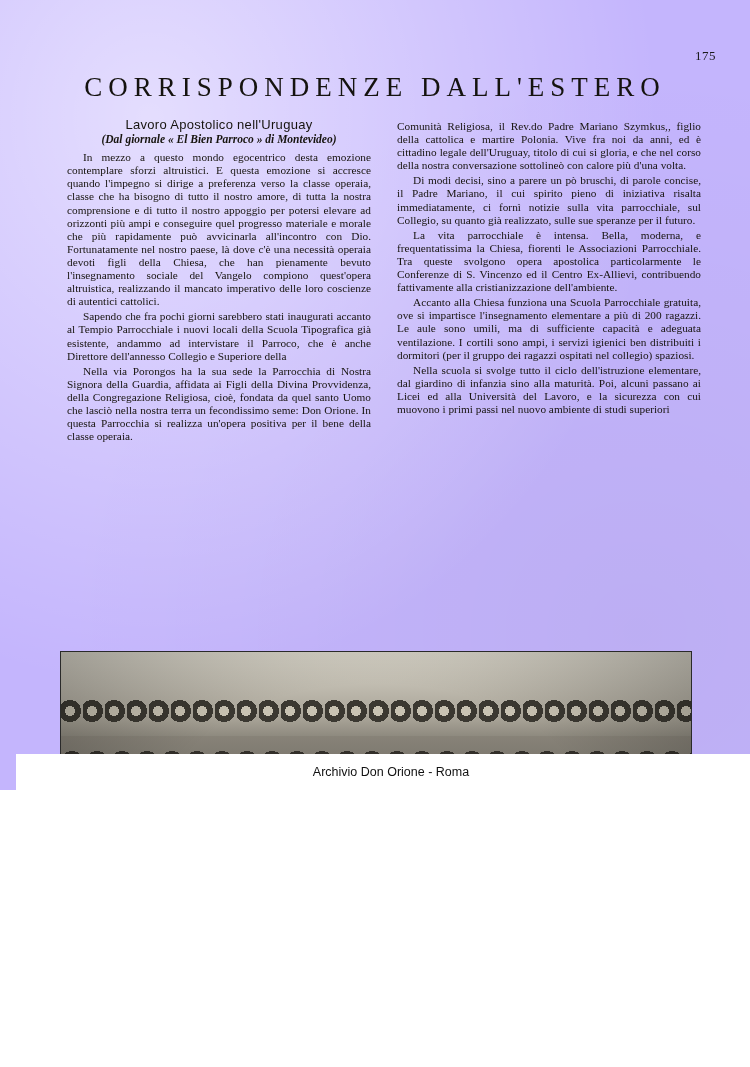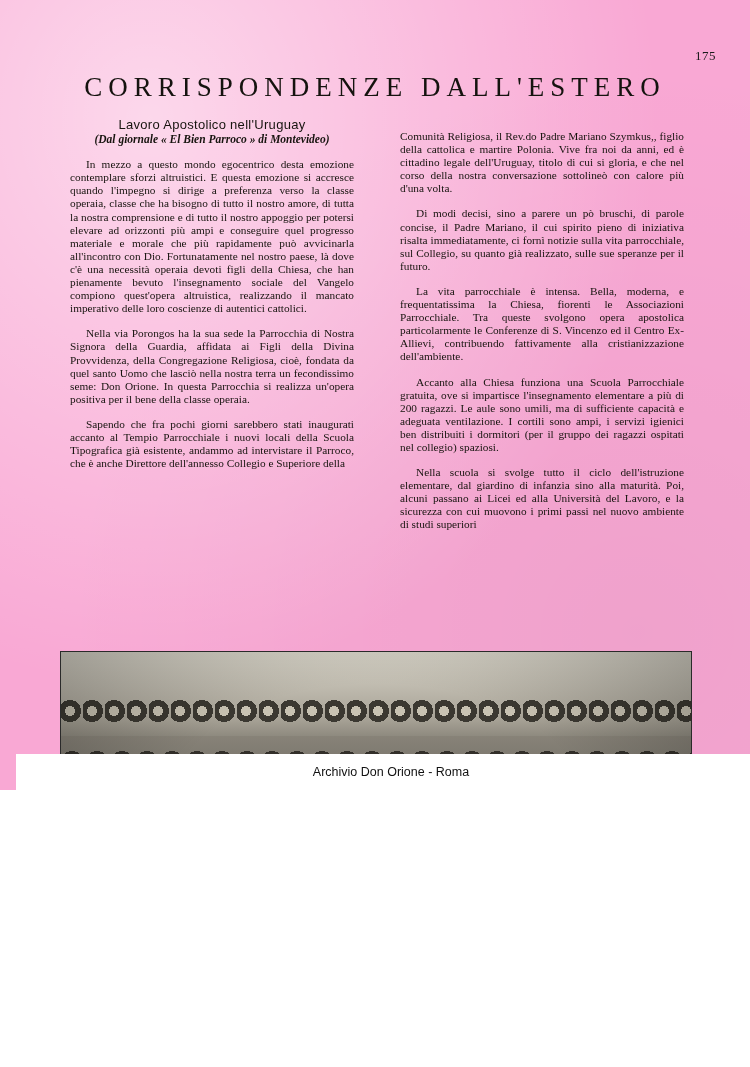--- a/index.html
+++ b/index.html
@@ -7,21 +7,21 @@
     padding: 0;
     background: #ffffff;
   }
   body {
     font-family: "Liberation Serif", serif;
   }
   #page {
     position: relative;
     width: 750px;
     height: 790px;
-    background: #f9a8d4;
+    background: #c4b5fd;
     overflow: hidden;
   }
   
   #page::before {
     content: "";
     position: absolute;
     inset: 0;
     background:
       radial-gradient(ellipse at 20% 15%, rgba(255,255,255,0.55), rgba(255,255,255,0) 60%),
       radial-gradient(ellipse at 85% 80%, rgba(0,0,0,0.04), rgba(0,0,0,0) 65%);
@@ -43,21 +43,21 @@
     text-align: center;
     font-size: 27px;
     letter-spacing: 6px;
     color: #15130f;
     font-family: Liberation Serif, serif;
     font-weight: 400;
   }
   .columns {
     position: absolute;
     top: 118px;
-    left: 58px;
+    left: 65px;
     width: 638px;
     display: flex;
     gap: 22px;
   }
   .col {
     width: 308px;
     font-size: 11.3px;
     line-height: 13.1px;
     text-align: justify;
     color: #17140f;
@@ -71,21 +71,21 @@
     font-weight: 400;
   }
   .col-sub {
     text-align: center;
     font-size: 11.5px;
     font-style: italic;
     font-weight: bold;
     margin: 0 0 5px 0;
   }
   .col p {
-    margin: 12px;
+    margin: 2px;
     text-indent: 16px;
     hyphens: auto;
     -webkit-hyphens: auto;
   }
   .col p.cont {
     text-indent: 0;
   }
   .photo-wrap {
     position: absolute;
     top: 651px;
@@ -185,22 +185,22 @@
   <div class="page-number">175</div>
 
   <div class="main-title">CORRISPONDENZE DALL'ESTERO</div>
 
   <div class="columns">
 
     <div class="col">
       <h2 class="col-head">Lavoro Apostolico nell'Uruguay</h2>
       <div class="col-sub">(Dal giornale « El Bien Parroco » di Montevideo)</div>
       <p>In mezzo a questo mondo egocentrico desta emozione contemplare sforzi altruistici. E questa emozione si accresce quando l'impegno si dirige a preferenza verso la classe operaia, classe che ha bisogno di tutto il nostro amore, di tutta la nostra comprensione e di tutto il nostro appoggio per potersi elevare ad orizzonti più ampi e conseguire quel progresso materiale e morale che più rapidamente può avvicinarla all'incontro con Dio. Fortunatamente nel nostro paese, là dove c'è una necessità operaia devoti figli della Chiesa, che han pienamente bevuto l'insegnamento sociale del Vangelo compiono quest'opera altruistica, realizzando il mancato imperativo delle loro coscienze di autentici cattolici.</p>
+      <p>Sapendo che fra pochi giorni sarebbero stati inaugurati accanto al Tempio Parrocchiale i nuovi locali della Scuola Tipografica già esistente, andammo ad intervistare il Parroco, che è anche Direttore dell'annesso Collegio e Superiore della</p>
       <p>Nella via Porongos ha la sua sede la Parrocchia di Nostra Signora della Guardia, affidata ai Figli della Divina Provvidenza, della Congregazione Religiosa, cioè, fondata da quel santo Uomo che lasciò nella nostra terra un fecondissimo seme: Don Orione. In questa Parrocchia si realizza un'opera positiva per il bene della classe operaia.</p>
-      <p>Sapendo che fra pochi giorni sarebbero stati inaugurati accanto al Tempio Parrocchiale i nuovi locali della Scuola Tipografica già esistente, andammo ad intervistare il Parroco, che è anche Direttore dell'annesso Collegio e Superiore della</p>
     </div>
 
     <div class="col">
       <p class="cont">Comunità Religiosa, il Rev.do Padre Mariano Szymkus,, figlio della cattolica e martire Polonia. Vive fra noi da anni, ed è cittadino legale dell'Uruguay, titolo di cui si gloria, e che nel corso della nostra conversazione sottolineò con calore più d'una volta.</p>
       <p>Di modi decisi, sino a parere un pò bruschi, di parole concise, il Padre Mariano, il cui spirito pieno di iniziativa risalta immediatamente, ci fornì notizie sulla vita parrocchiale, sul Collegio, su quanto già realizzato, sulle sue speranze per il futuro.</p>
       <p>La vita parrocchiale è intensa. Bella, moderna, e frequentatissima la Chiesa, fiorenti le Associazioni Parrocchiale. Tra queste svolgono opera apostolica particolarmente le Conferenze di S. Vincenzo ed il Centro Ex-Allievi, contribuendo fattivamente alla cristianizzazione dell'ambiente.</p>
       <p>Accanto alla Chiesa funziona una Scuola Parrocchiale gratuita, ove si impartisce l'insegnamento elementare a più di 200 ragazzi. Le aule sono umili, ma di sufficiente capacità e adeguata ventilazione. I cortili sono ampi, i servizi igienici ben distribuiti i dormitori (per il gruppo dei ragazzi ospitati nel collegio) spaziosi.</p>
       <p>Nella scuola si svolge tutto il ciclo dell'istruzione elementare, dal giardino di infanzia sino alla maturità. Poi, alcuni passano ai Licei ed alla Università del Lavoro, e la sicurezza con cui muovono i primi passi nel nuovo ambiente di studi superiori</p>
     </div>
 

